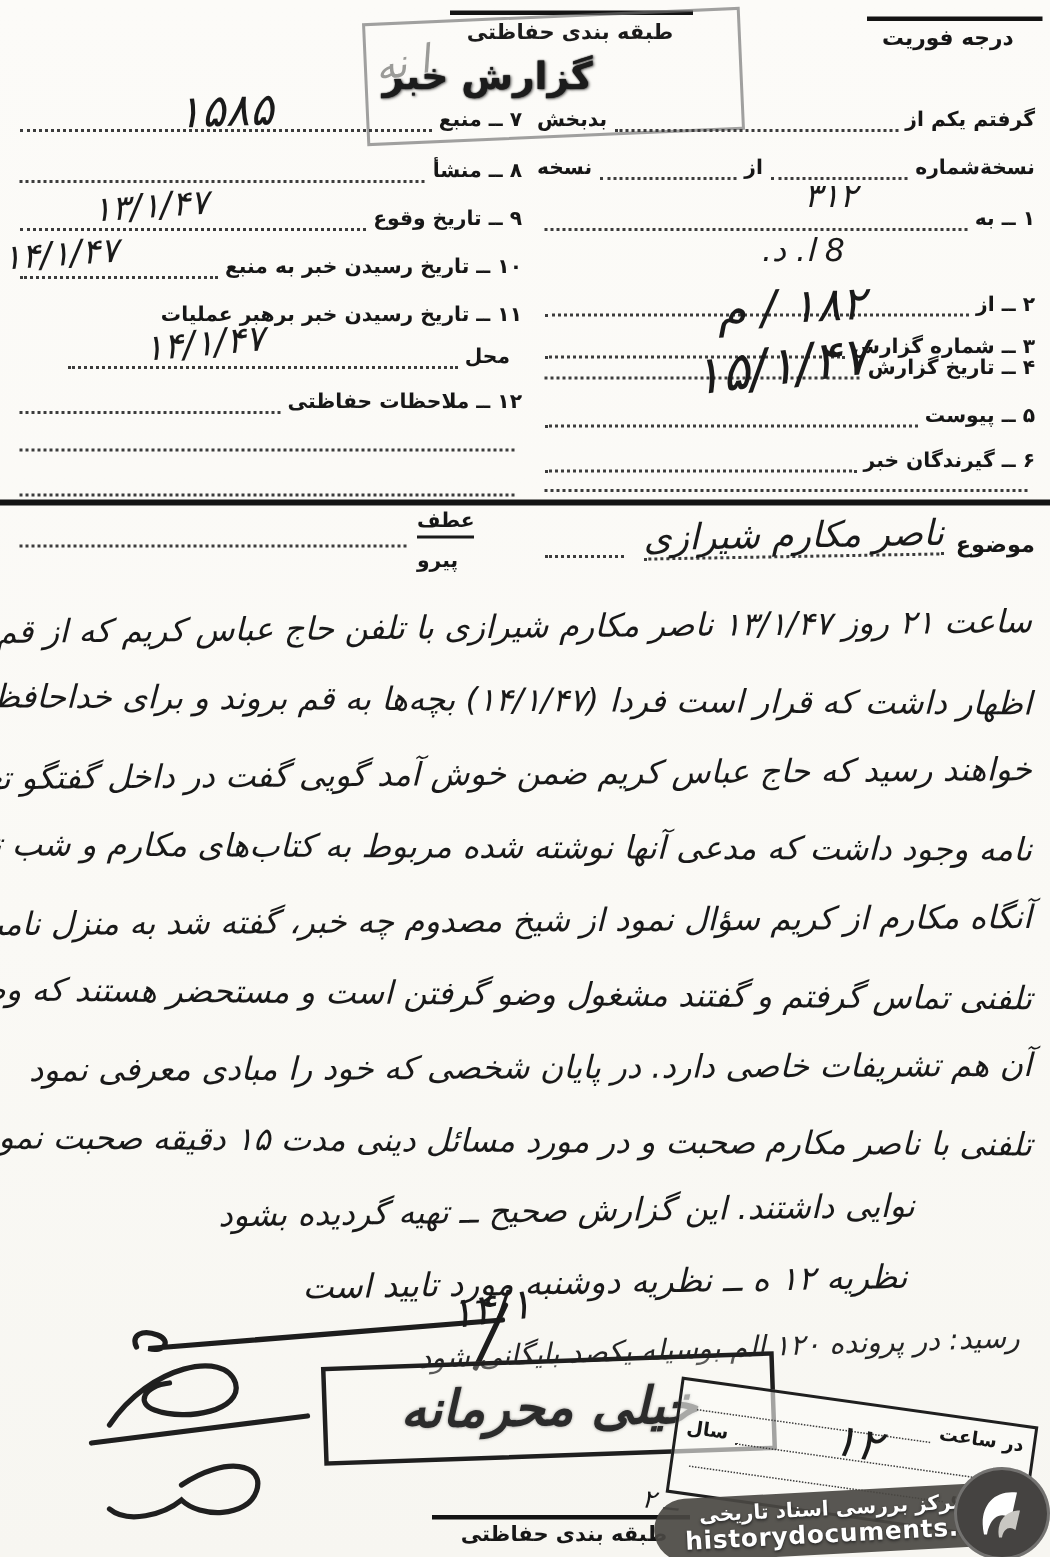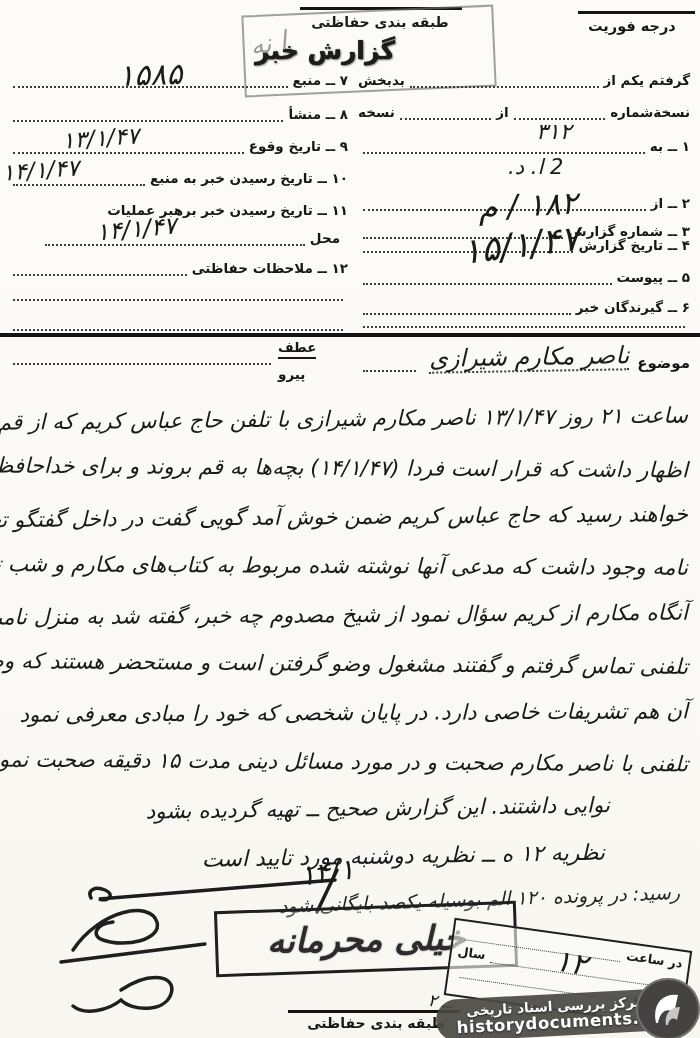--- a/index.html
+++ b/index.html
@@ -143,21 +143,21 @@
     </div>
   <div class="row" style="left:8px; top:318px; width:340px;">
       <span class="dots"></span>
     </div>
 
   <div class="hand" style="left:118px; top:58px; font-size:30px; letter-spacing:7px; transform:rotate(-2deg);">۱۵۸۵</div>
   <div class="hand" style="left:62px; top:126px; font-size:23px; transform:rotate(-4deg);">۱۳/۱/۴۷</div>
   <div class="hand" style="left:2px; top:158px; font-size:23px; transform:rotate(-4deg);">۱۴/۱/۴۷</div>
   <div class="hand" style="left:96px; top:216px; font-size:24px; transform:rotate(-5deg);">۱۴/۱/۴۷</div>
   <div class="hand" style="left:536px; top:120px; font-size:22px; letter-spacing:4px;">۳۱۲</div>
-  <div class="hand" style="left:508px; top:156px; font-size:21px;">2 ا. د.</div>
+  <div class="hand" style="left:508px; top:156px; font-size:21px;">8 ا. د.</div>
   <div class="hand" style="left:478px; top:188px; font-size:31px; letter-spacing:3px; transform:rotate(-3deg);">۱۸۲ / م</div>
   <div class="hand" style="left:462px; top:226px; font-size:35px; transform:rotate(-7deg);">۱۵/۱/۴۷</div>
 
   <div class="solidline" style="left:0; top:333px; width:700px; height:3.5px;"></div>
 
   <div class="row" style="left:358px; top:344px; width:332px;">
     <span class="printed" style="font-size:15px;text-align:center;">موضوع</span>
     <span class="hand" style="position:static; font-size:24px; margin:0 8px; border-bottom:2px dotted #3c3c3c; transform:rotate(-1deg);">ناصر مکارم شیرازی</span>
     <span class="dots"></span>
   </div>

